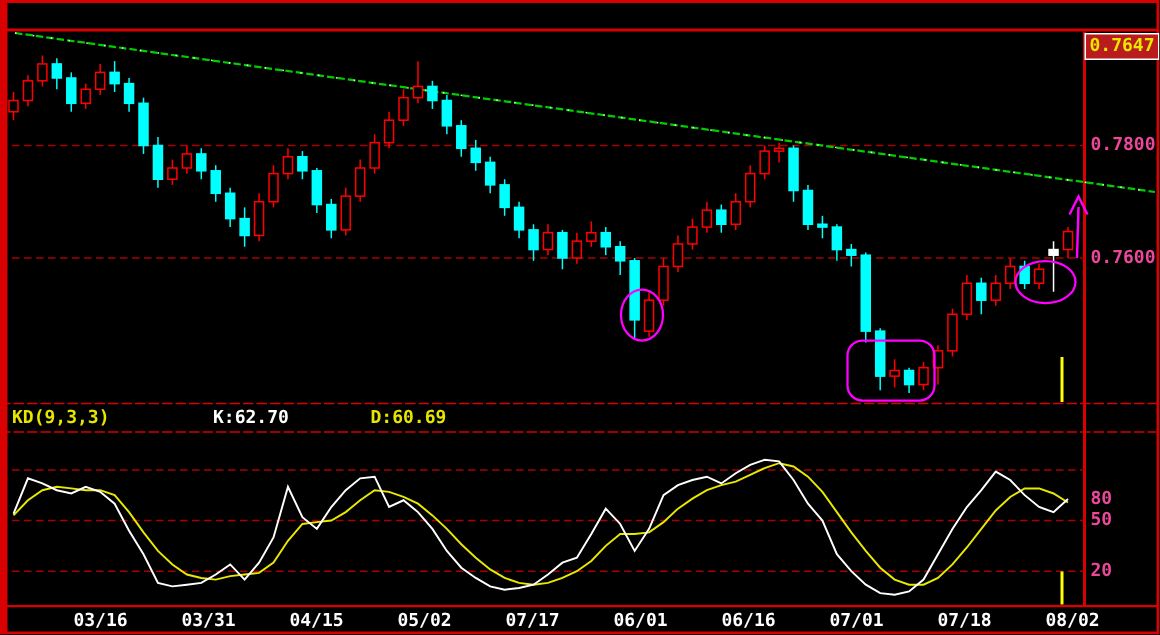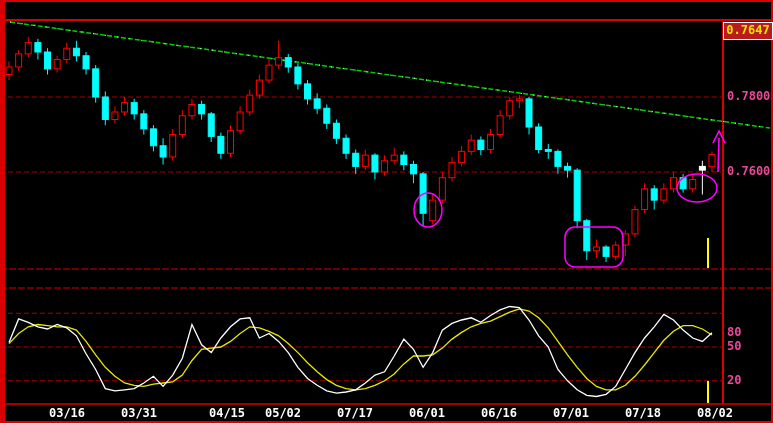--- a/index.html
+++ b/index.html
@@ -211,33 +211,38 @@
 
   <div class="frame-top"></div>
   <div class="rule rule-title"></div>
   <div class="frame-left"></div>
   <div class="frame-right"></div>
   <div class="frame-bottom"></div>
 
 
   <div id="price-box">0.7647</div>
 
+  <div id="kd-header">
+    <span id="kd-name">KD(9,3,3)</span>
+    <span id="kd-k">K:62.70</span>
+    <span id="kd-d">D:60.69</span>
+  </div>
 
   <div class="pane-hit" style="top:21px;height:248px;"></div>
   <div class="pane-hit" style="top:289px;height:115px;"></div>
 
   <div id="labels-layer">
       <div class="axis-label" style="left: 727px; top: 90px;">0.7800</div>
       <div class="axis-label" style="left: 727px; top: 165px;">0.7600</div>
       <div class="axis-label" style="left: 727px; top: 306.25px; margin-top: 20px;">80</div>
       <div class="axis-label" style="left: 727px; top: 340px;">50</div>
       <div class="axis-label" style="left: 727px; top: 373.75px;">20</div>
       <div class="date-label" style="left: 45px;">03/16</div>
       <div class="date-label" style="left: 117px;">03/31</div>
-      <div class="date-label" style="left: 189px; margin-left: 16px;">04/15</div>
+      <div class="date-label" style="left: 189px;">04/15</div>
       <div class="date-label" style="left: 261px;">05/02</div>
       <div class="date-label" style="left: 333px;">07/17</div>
       <div class="date-label" style="left: 405px;">06/01</div>
       <div class="date-label" style="left: 477px;">06/16</div>
       <div class="date-label" style="left: 549px;">07/01</div>
       <div class="date-label" style="left: 621px;">07/18</div>
       <div class="date-label" style="left: 693px;">08/02</div>
     </div>
 </div>
 

